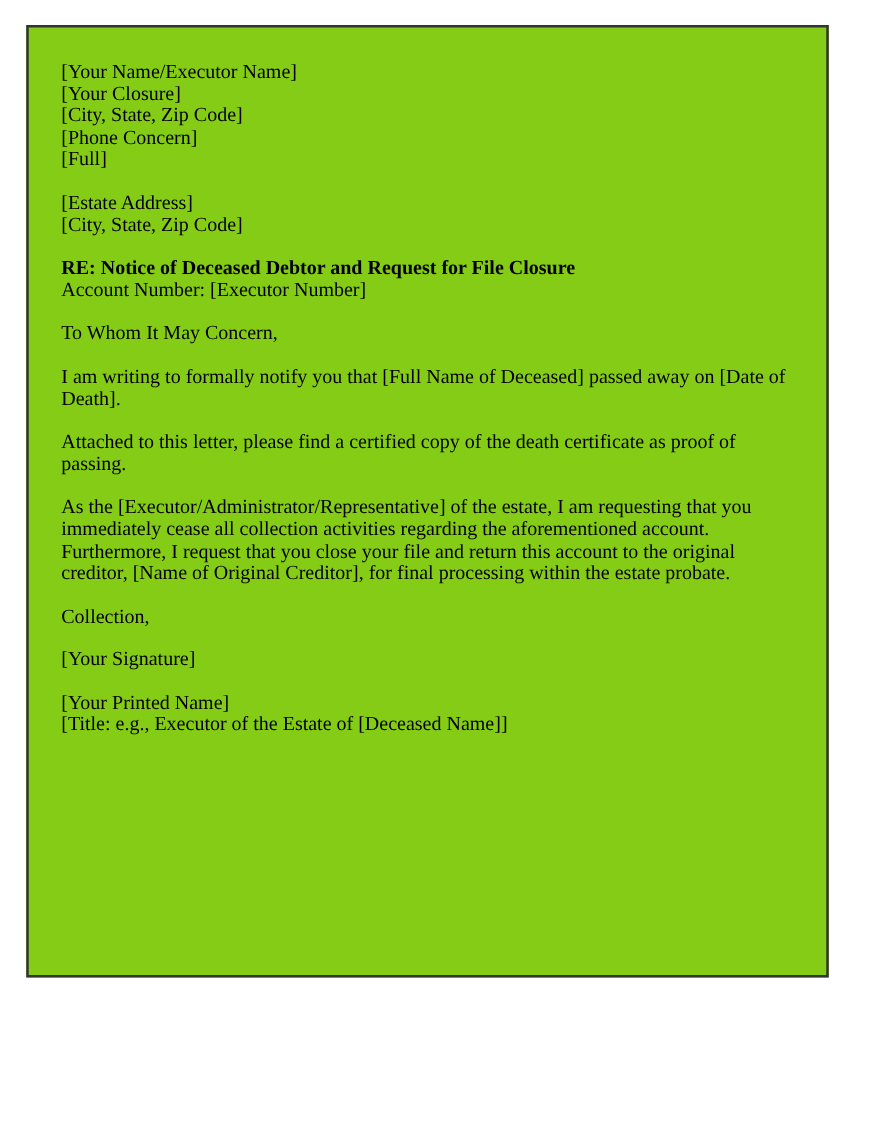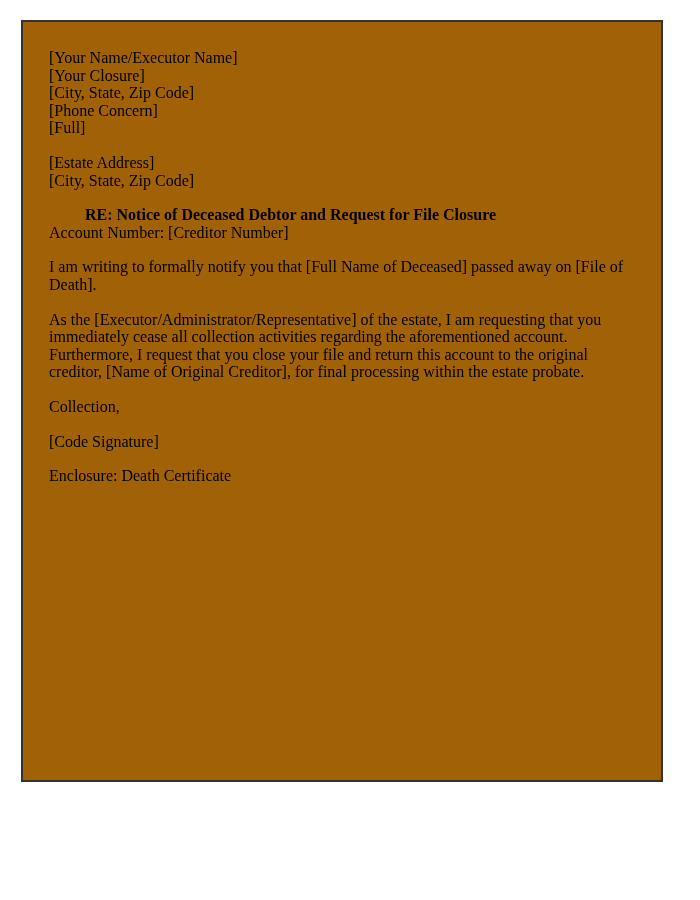--- a/index.html
+++ b/index.html
@@ -17,28 +17,27 @@
   }
   .letter {
     box-sizing: border-box;
     width: 642px;
     height: 762px;
     margin: 20px 0 0 21px;
     border: 2px solid #333333;
     padding: 10px 28px 10px 26px;
     line-height: 1.1;
     overflow: hidden;
-    background: #a16207;
+    background: #84cc16;
   }
   .para {
     margin: 17px 0;
   }
   .bold {
     font-weight: bold;
-    margin-left: 36px;
   }
   .line {
     display: block;
   }
 </style>
 </head>
 <body>
 
 <div class="letter">
 
@@ -50,30 +49,35 @@
     <span class="line">[Full]</span>
   </div>
 
   <div class="para">
     <span class="line">[Estate Address]</span>
     <span class="line">[City, State, Zip Code]</span>
   </div>
 
   <div class="para">
     <span class="line bold">RE: Notice of Deceased Debtor and Request for File Closure</span>
-    <span class="line">Account Number: [Creditor Number]</span>
+    <span class="line">Account Number: [Executor Number]</span>
   </div>
 
+  <div class="para">To Whom It May Concern,</div>
 
-  <div class="para">I am writing to formally notify you that [Full Name of Deceased] passed away on [File of Death].</div>
+  <div class="para">I am writing to formally notify you that [Full Name of Deceased] passed away on [Date of Death].</div>
 
+  <div class="para">Attached to this letter, please find a certified copy of the death certificate as proof of passing.</div>
 
   <div class="para">As the [Executor/Administrator/Representative] of the estate, I am requesting that you immediately cease all collection activities regarding the aforementioned account. Furthermore, I request that you close your file and return this account to the original creditor, [Name of Original Creditor], for final processing within the estate probate.</div>
 
 
   <div class="para">Collection,</div>
 
-  <div class="para">[Code Signature]</div>
+  <div class="para">[Your Signature]</div>
 
+  <div class="para">
+    <span class="line">[Your Printed Name]</span>
+    <span class="line">[Title: e.g., Executor of the Estate of [Deceased Name]]</span>
+  </div>
 
-  <div class="para">Enclosure: Death Certificate</div>
 
 </div>
 
 </body></html>

